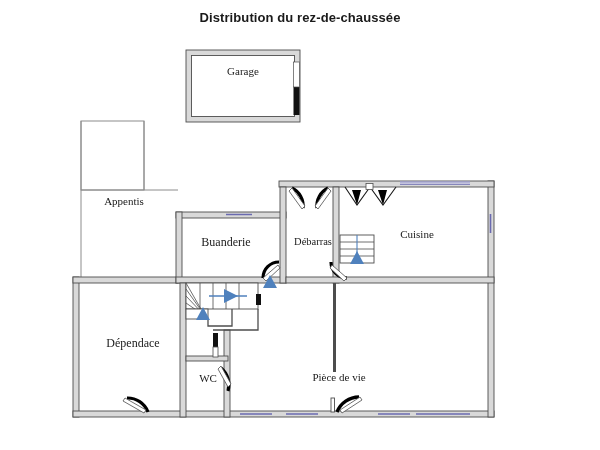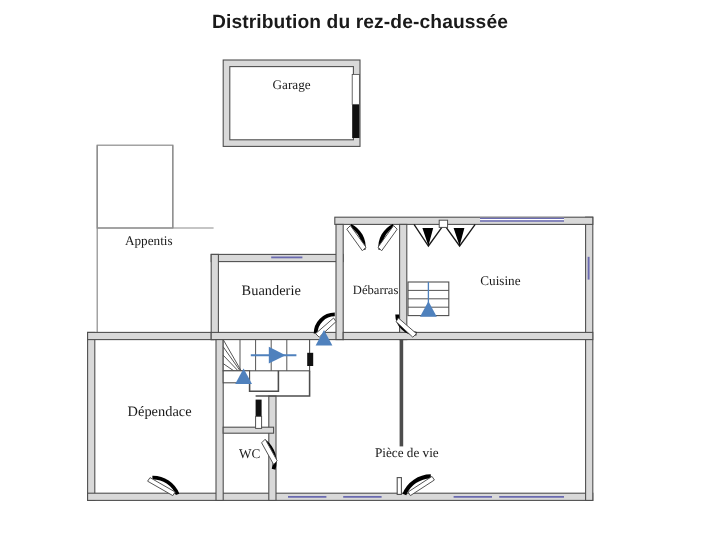--- a/index.html
+++ b/index.html
@@ -21,21 +21,21 @@
     background: #ffffff;
   }
   #plan-title {
     position: absolute;
     left: 0;
     top: 10px;
     width: 600px;
     text-align: center;
     font-family: "Liberation Sans", sans-serif;
     font-weight: bold;
-    font-size: 16px;
+    font-size: 13px;
     color: #1a1a1a;
     letter-spacing: 0.1px;
   }
   svg#floorplan {
     position: absolute;
     left: 0;
     top: 0;
     width: 600px;
     height: 450px;
     display: block;

